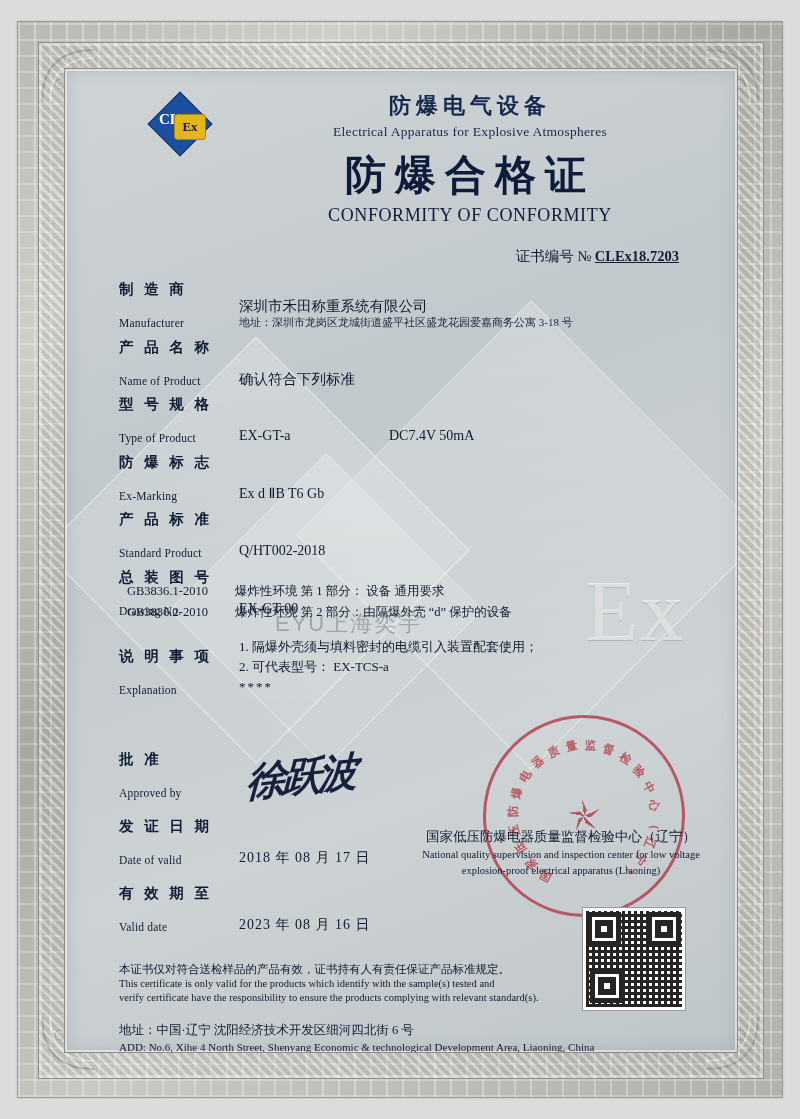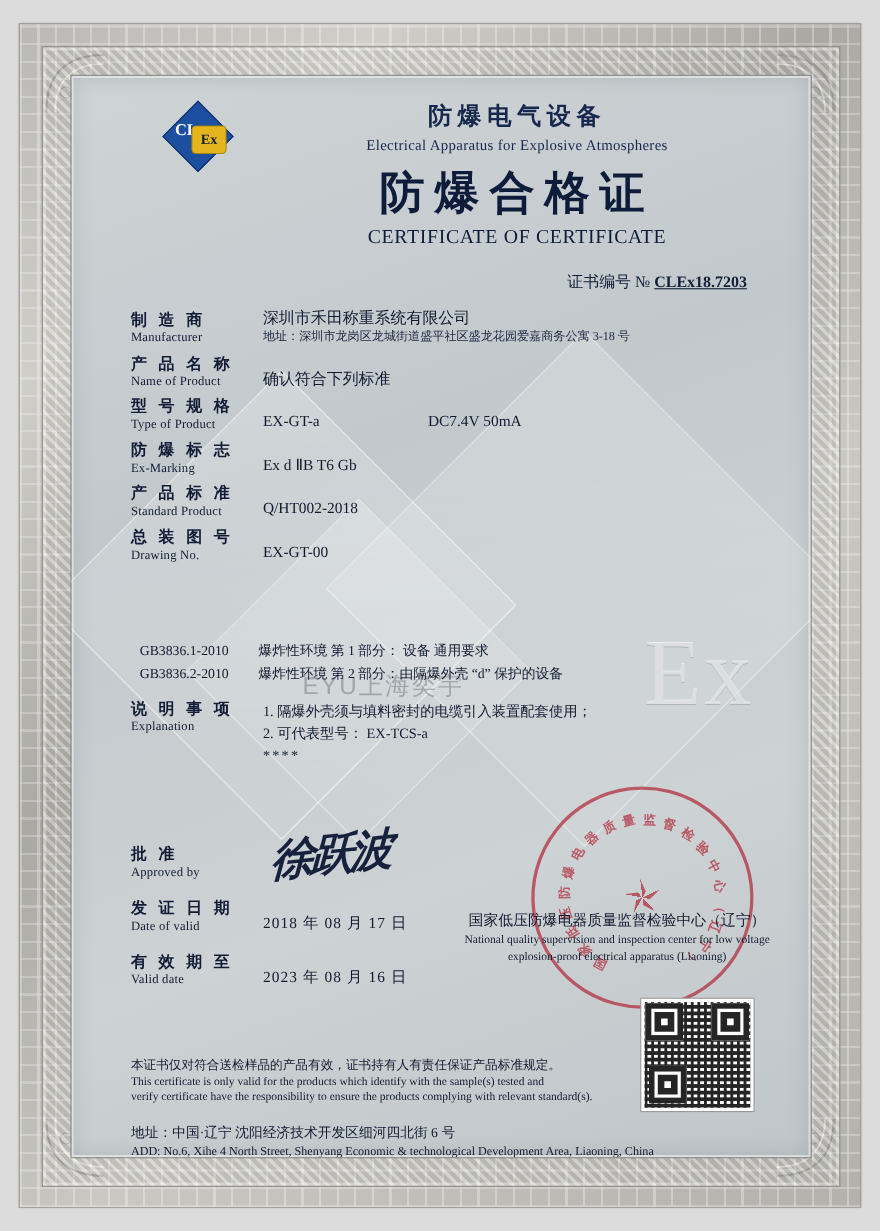--- a/index.html
+++ b/index.html
@@ -109,38 +109,38 @@
     position:absolute;right:58px;top:178px;font-size:14.5px;color:#121e38;
   }
   .certno b{font-weight:bold;text-decoration:underline;}
 
   
   .fields{position:absolute;left:54px;top:212px;width:580px;}
   .row{display:flex;align-items:flex-end;margin-bottom:8.5px;}
   .lab{width:108px;flex:0 0 108px;color:#111c35;}
   .lab .cn{font-size:14.5px;letter-spacing:3.5px;font-weight:bold;display:block;line-height:17px;}
   .lab .en{font-size:11.5px;letter-spacing:.2px;display:block;line-height:14px;
-           font-family:"Liberation Serif",serif;}
+           font-family:"Liberation Serif",serif;margin-top:18px;}
   .val{flex:1;padding-left:12px;color:#101a30;}
   .val .v1{font-size:14.5px;line-height:18px;}
   .val .v2{font-size:11px;line-height:15px;color:#1b2540;}
   .val .vmono{font-family:"Liberation Serif",serif;font-size:14px;}
   .inline-2{display:flex;}
   .inline-2 .a{width:150px;}
 
   .para{position:absolute;left:54px;top:432px;width:582px;color:#101a30;}
   .para .p-cn{font-size:13px;line-height:19px;}
   .para .p-en{font-size:12px;line-height:16px;margin-top:1px;letter-spacing:.2px;}
 
   .stds{position:absolute;left:62px;top:512px;width:570px;color:#101a30;}
   .stds .srow{display:flex;font-size:12.5px;line-height:21px;}
   .stds .sno{width:108px;flex:0 0 108px;}
   .stds .stxt{flex:1;}
 
-  .expl{position:absolute;left:54px;top:568px;width:582px;display:flex;}
+  .expl{position:absolute;left:54px;top:568px;width:582px;display:flex;align-items:flex-end;}
   .expl .lab{width:108px;flex:0 0 108px;}
   .expl .body{flex:1;padding-left:12px;color:#101a30;}
   .expl .body div{font-size:13px;line-height:20px;}
   .expl .stars{letter-spacing:2px;font-size:12px;}
 
   .approve{position:absolute;left:54px;top:676px;width:582px;}
   .approve .row{margin-bottom:18px;}
   .sign{
     position:relative;left:6px;top:-14px;
     font-size:40px;color:#15213d;
@@ -264,21 +264,21 @@
           <div class="dia"></div>
           <div class="lbl">CL</div>
           <div class="ex">Ex</div>
         </div>
       </div>
 
       <div class="head">
         <div class="cn1">防爆电气设备</div>
         <div class="en1">Electrical Apparatus for Explosive Atmospheres</div>
         <div class="cn2">防爆合格证</div>
-        <div class="en2">CERTIFICATE OF CERTIFICATE</div>
+        <div class="en2">CONFORMITY OF CONFORMITY</div>
       </div>
 
       <div class="certno">
         <span>证书编号 №</span>
         <b>CLEx18.7203</b>
       </div>
 
       <div class="fields">
 
         <div class="row">

